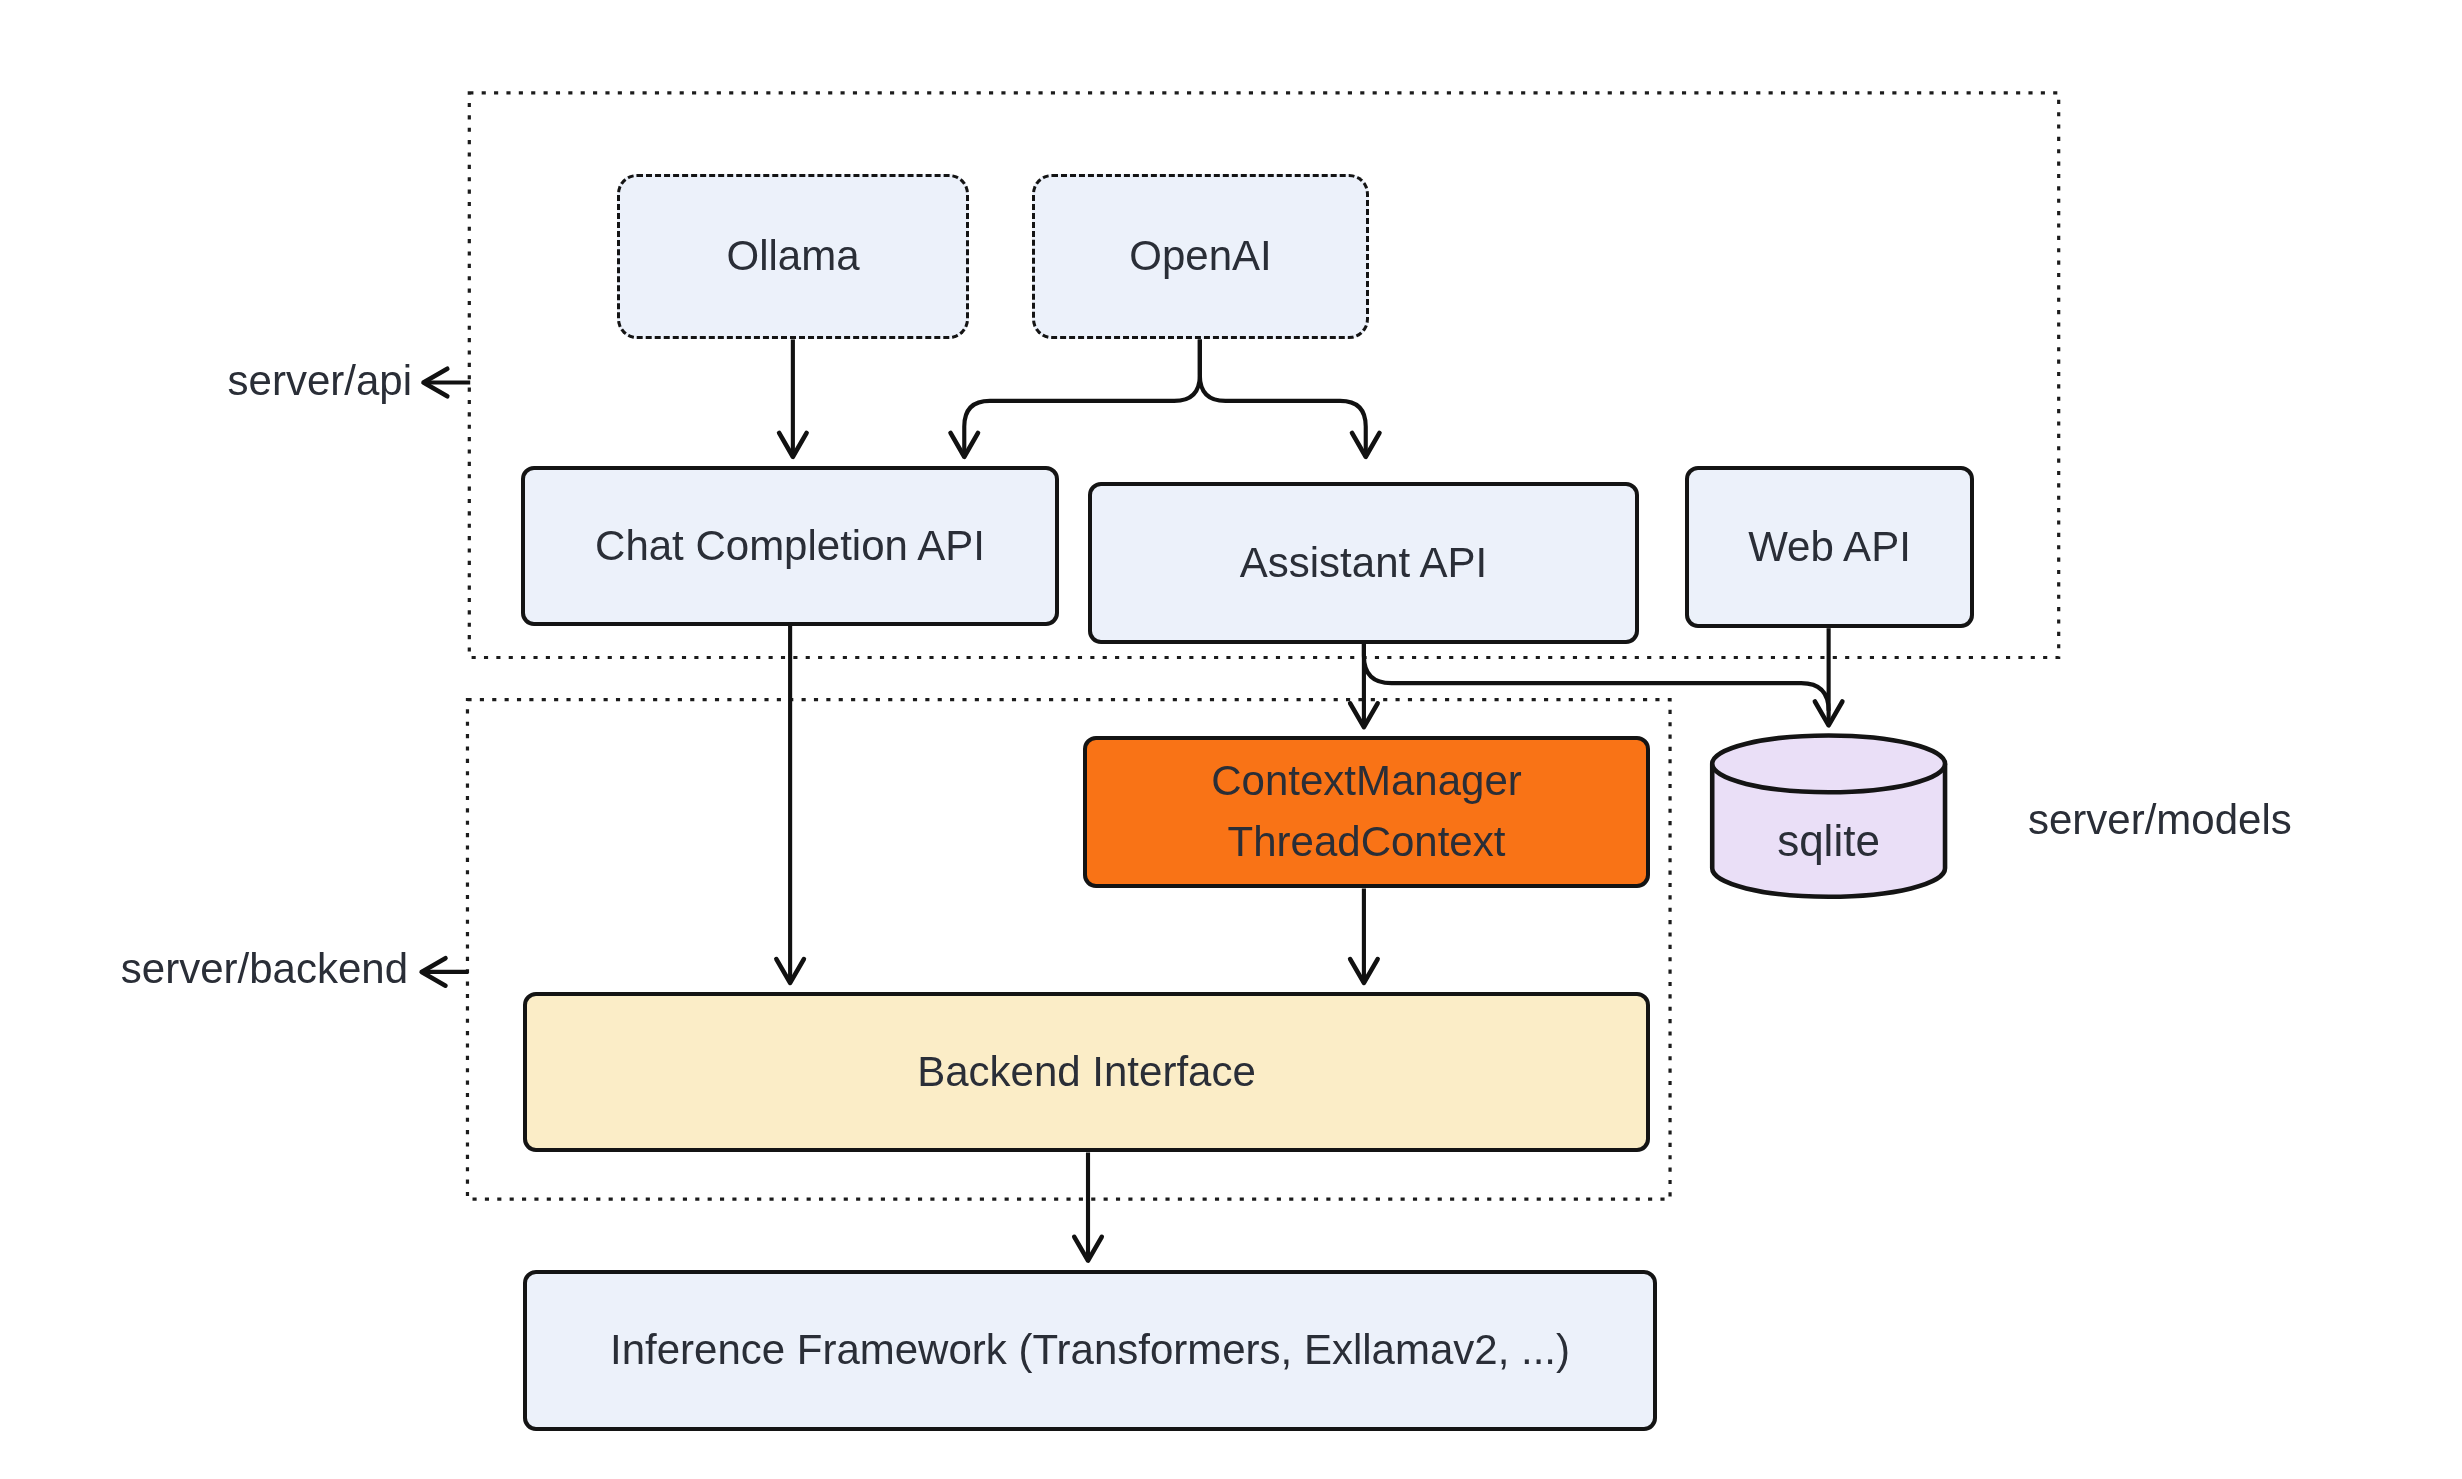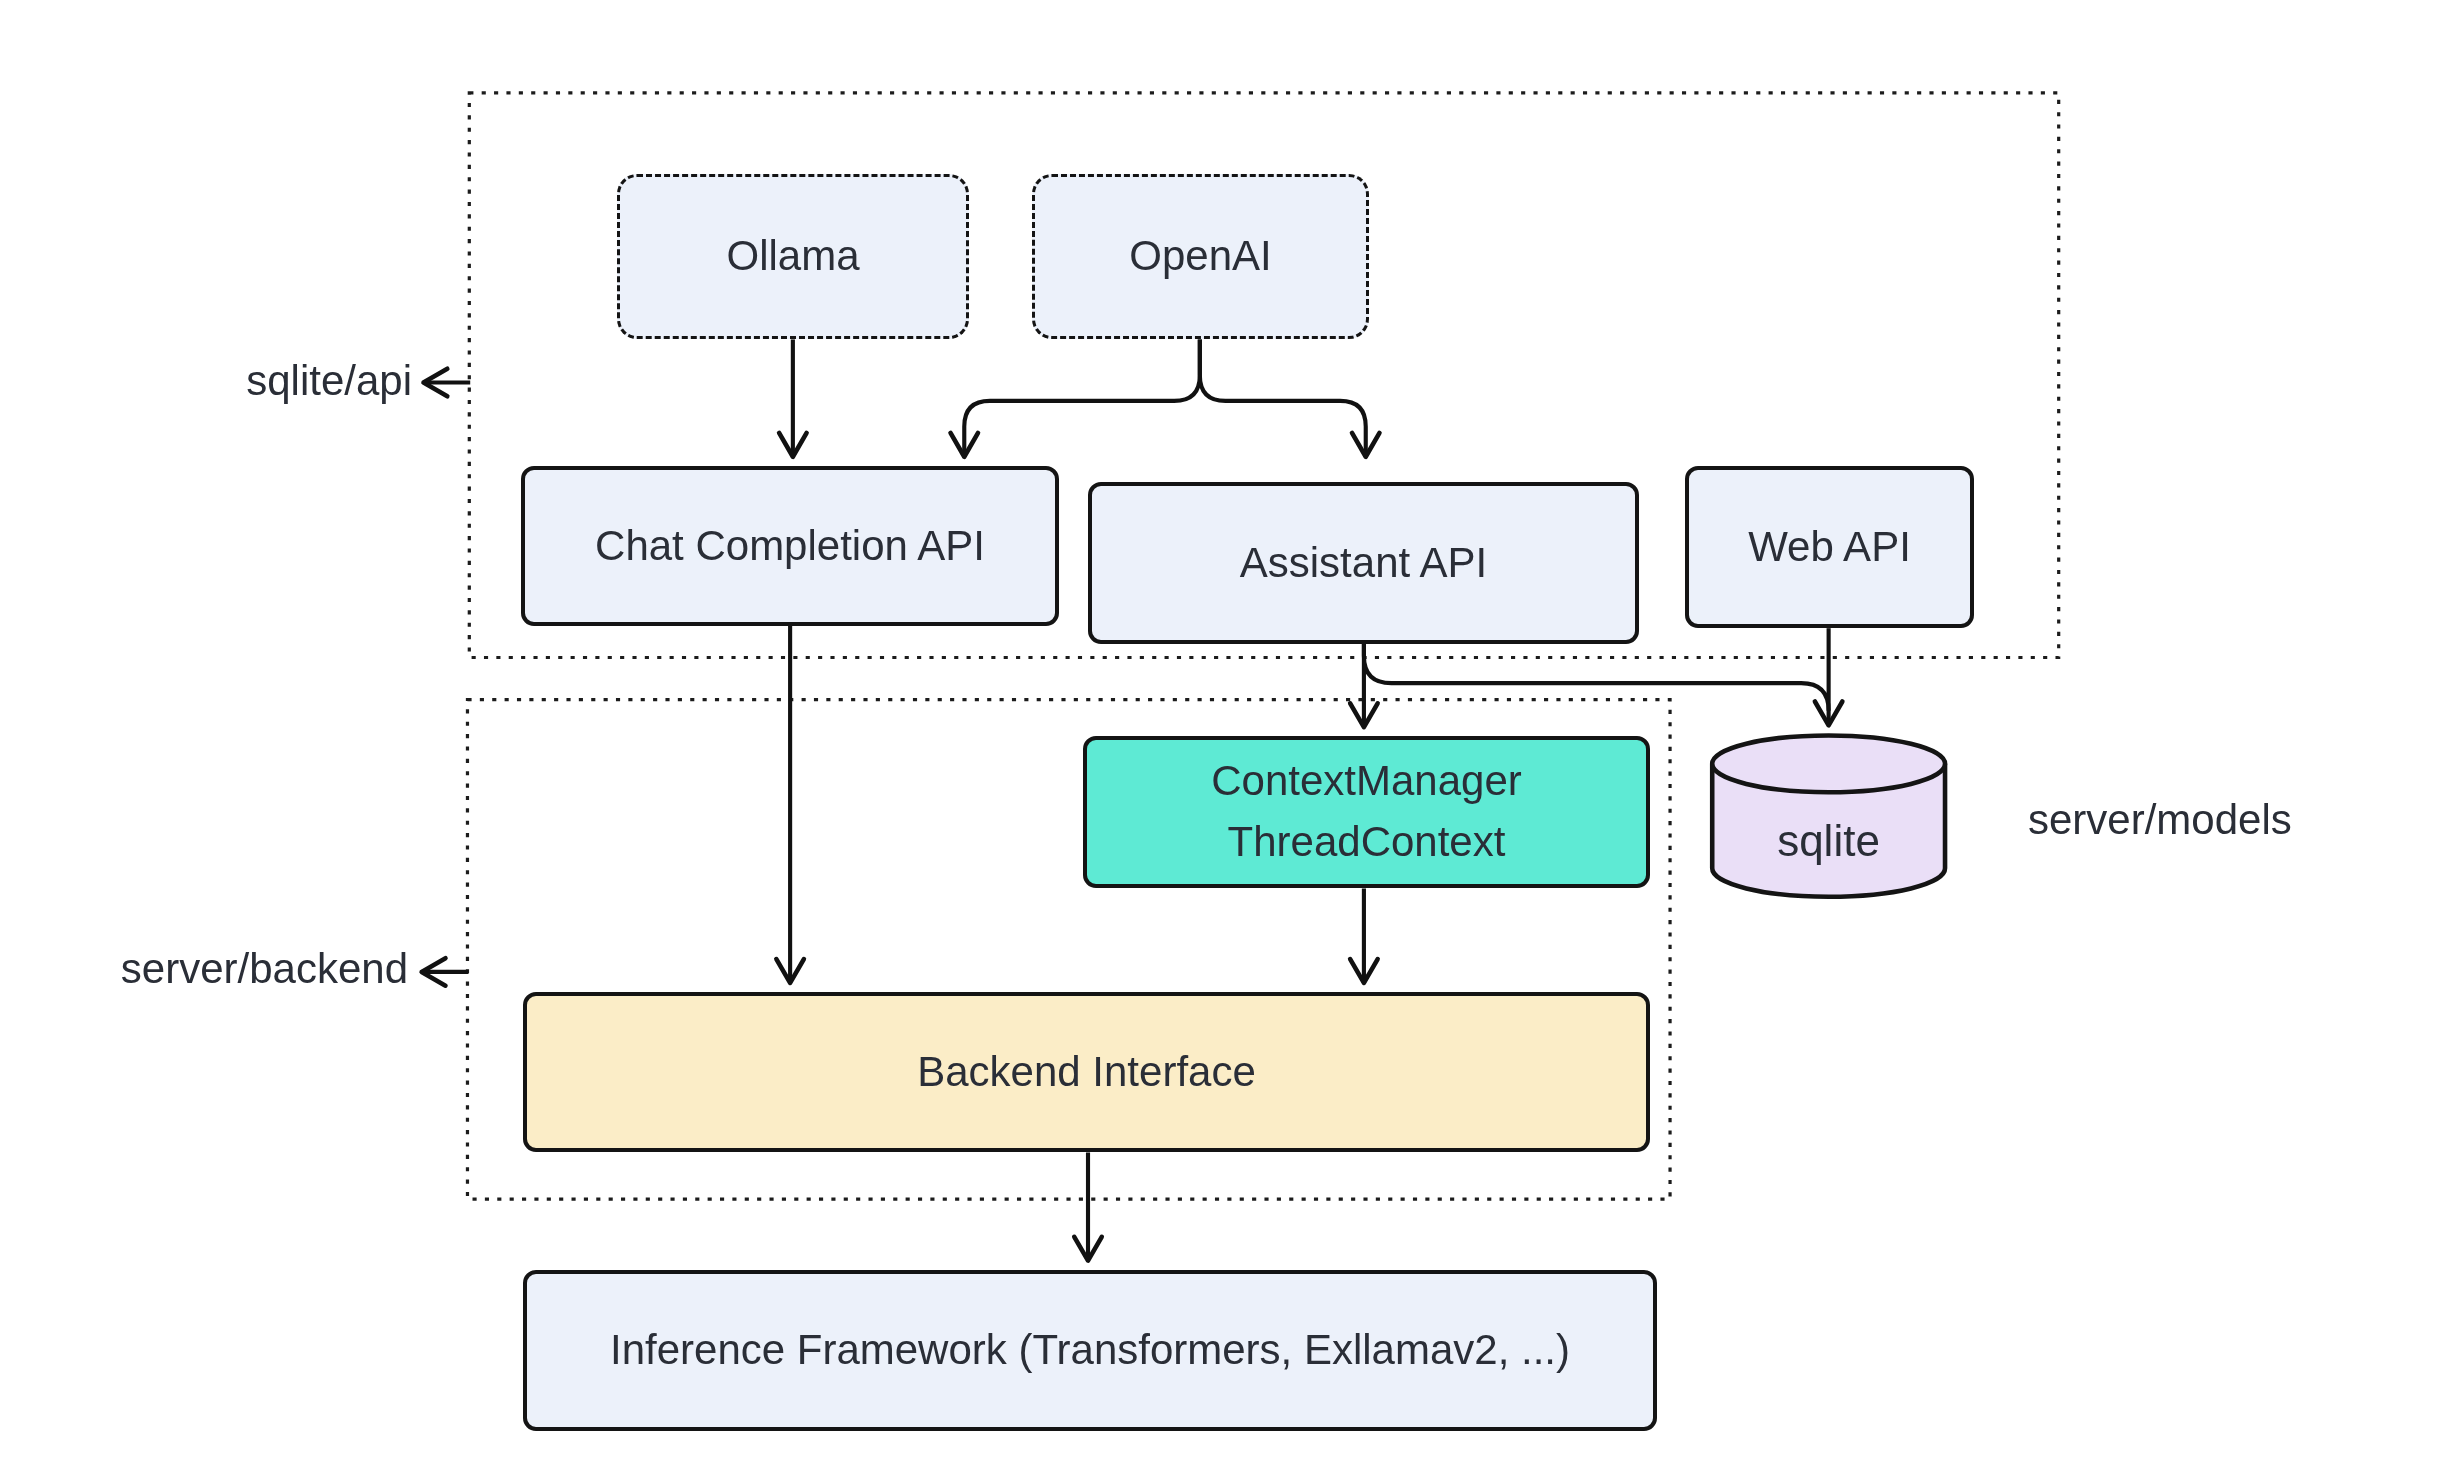--- a/index.html
+++ b/index.html
@@ -17,21 +17,21 @@
     display:flex;align-items:center;justify-content:center;
     text-align:center;
     font-size:42px;
     border:4.1px solid #141414;
     border-radius:13px;
     background:#ECF1FA;
     box-sizing:border-box;
     line-height:1.45;
   }
   .node.dashed{border-style:dashed;border-width:3.7px;border-radius:20px;}
-  .node.green{background:#5eead4;text-align:center;}
+  .node.green{background:#f97316;text-align:center;}
   .node.yellow{background:#FBEDC7;}
   .node.plain{border:none;background:transparent;}
   .region-label{
     position:absolute;
     font-size:42px;
     white-space:nowrap;
   }
   .stack{display:flex;flex-direction:column;align-items:center;}
 </style>
 </head>
@@ -101,20 +101,20 @@
   </div>
 
   <div class="node yellow" style="left:523px;top:992px;width:1127px;height:160px;">
     <span>Backend Interface</span>
   </div>
 
   <div class="node" style="left:523px;top:1270px;width:1134px;height:161px;">
     <span>Inference Framework (Transformers, Exllamav2, ...)</span>
   </div>
 
-  <div class="region-label" style="right:2050px;top:357px;">sqlite/api</div>
+  <div class="region-label" style="right:2050px;top:357px;">server/api</div>
 
   <div class="region-label" style="right:2054px;top:945px;">server/backend</div>
 
   <div class="region-label" style="left:2028px;top:796px;">server/models</div>
 
 </div>
 
 
 </body></html>

